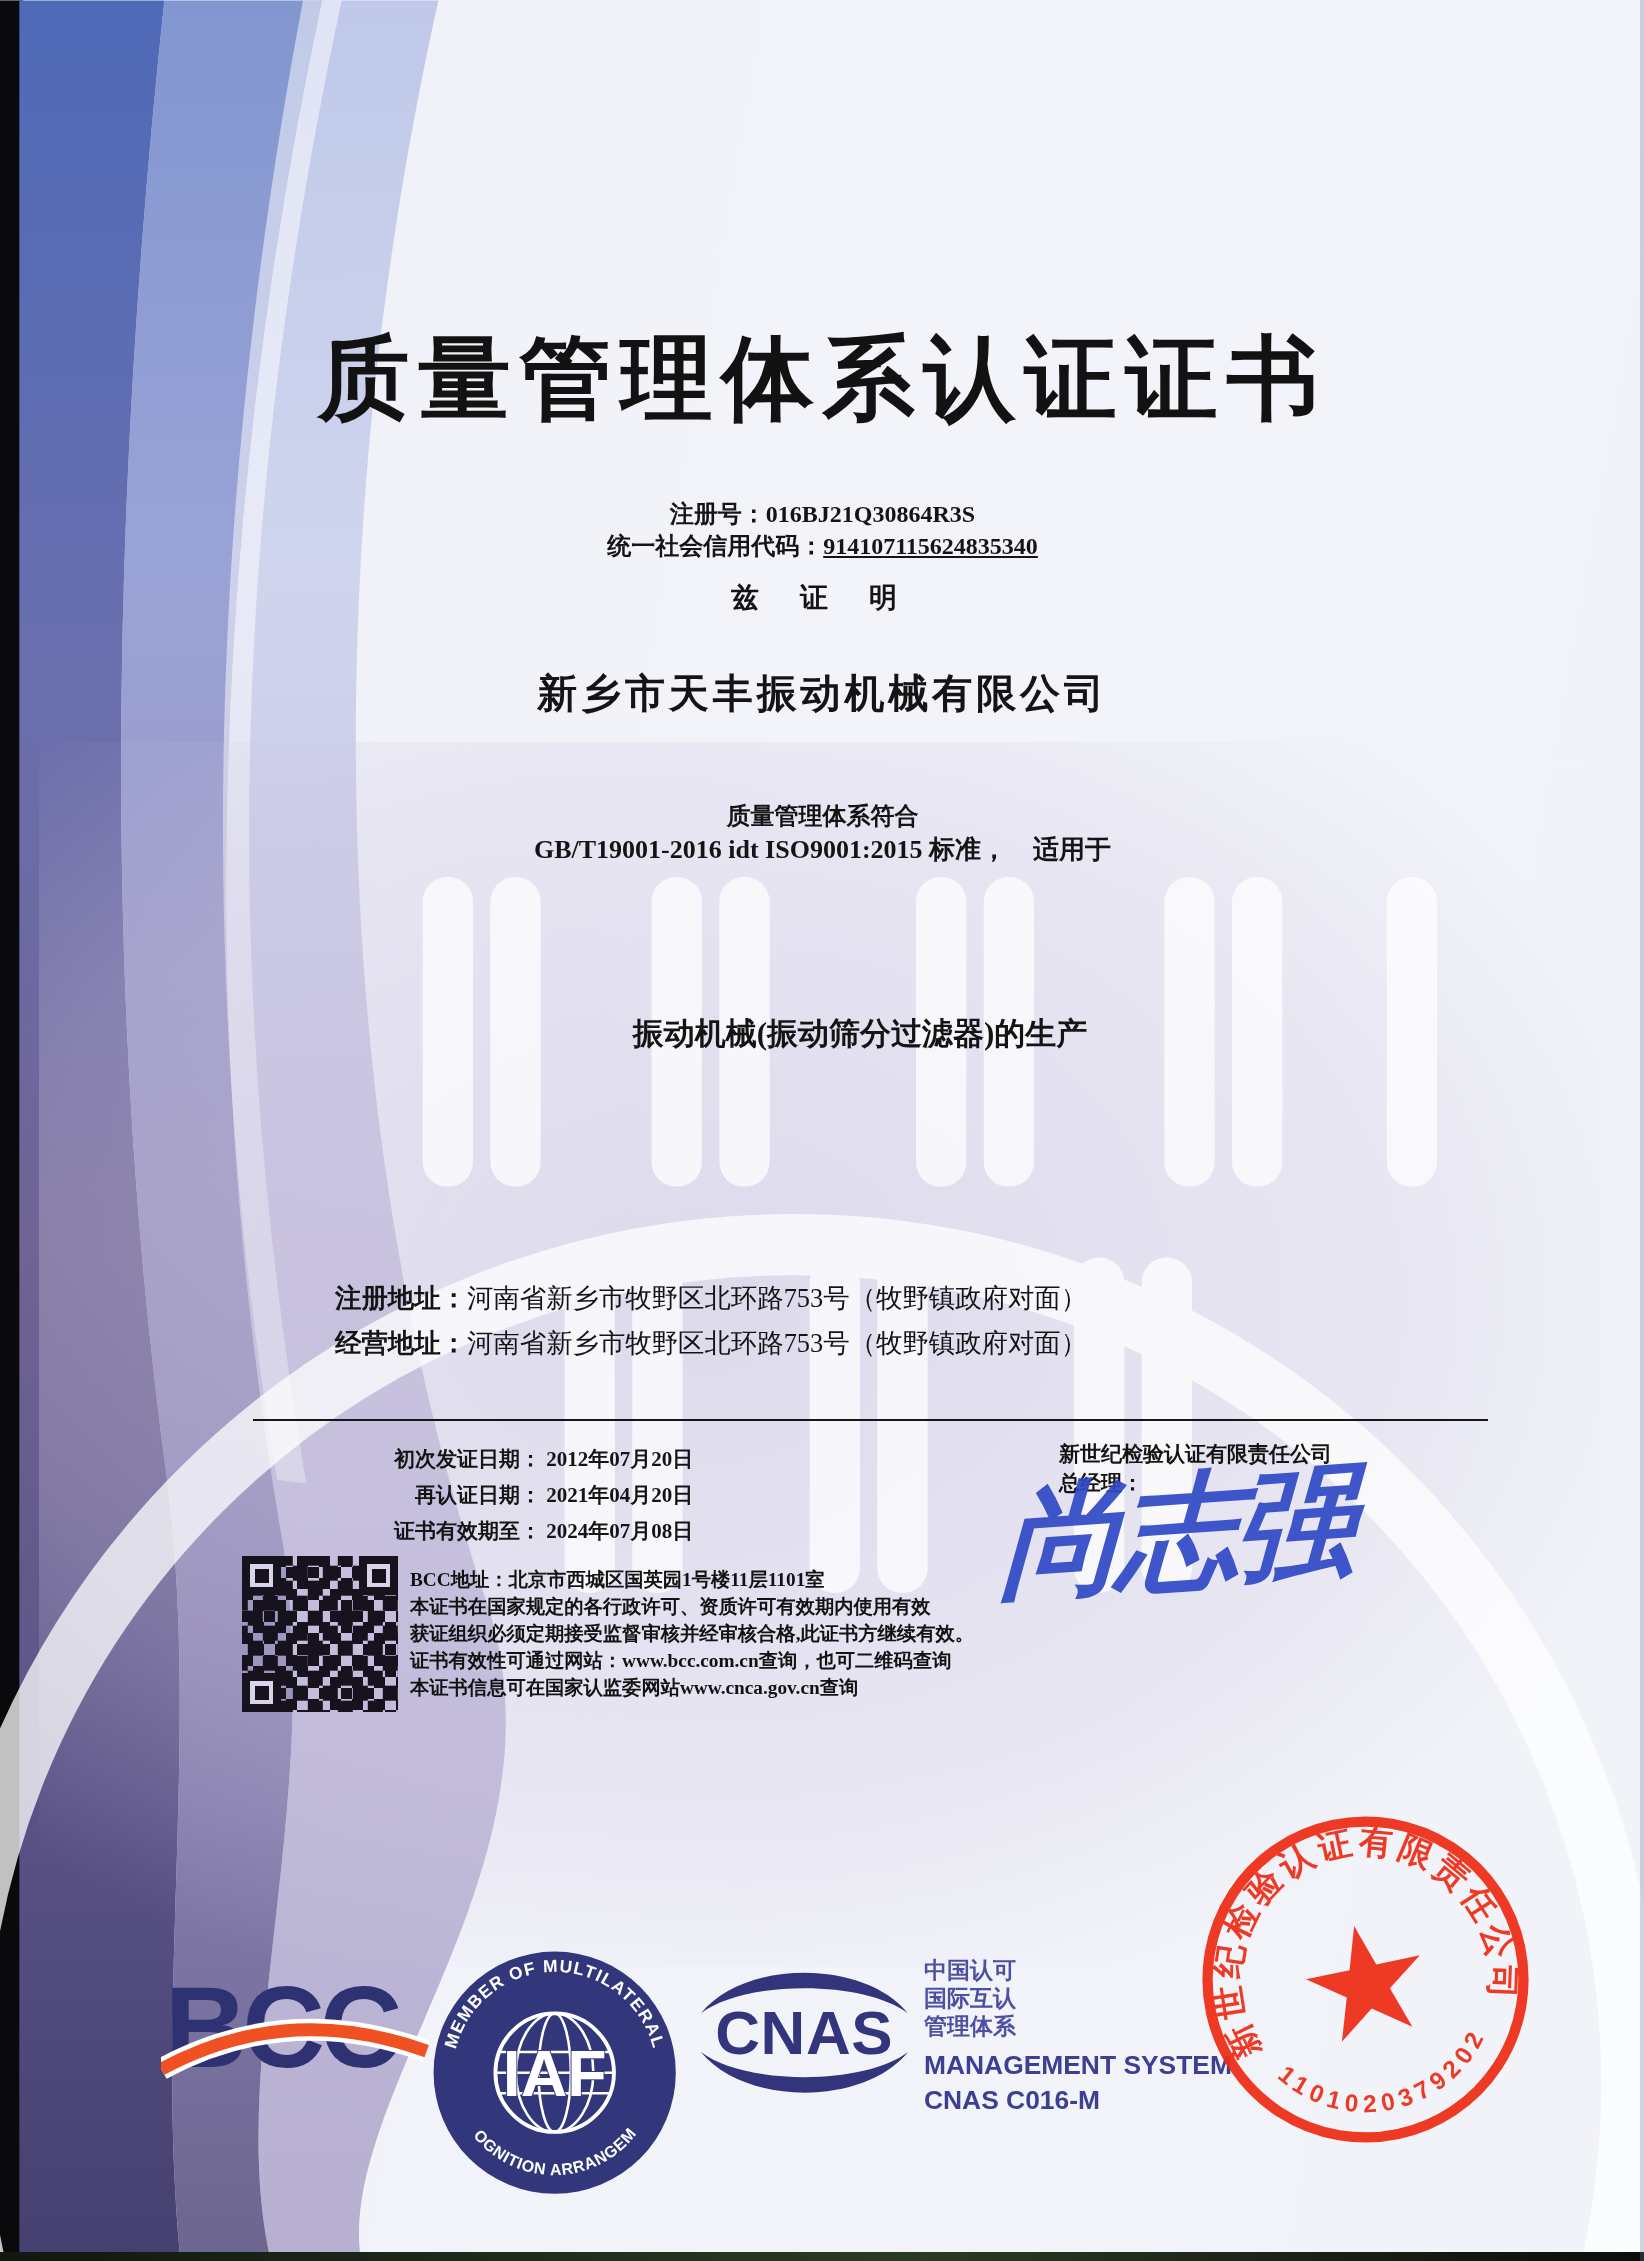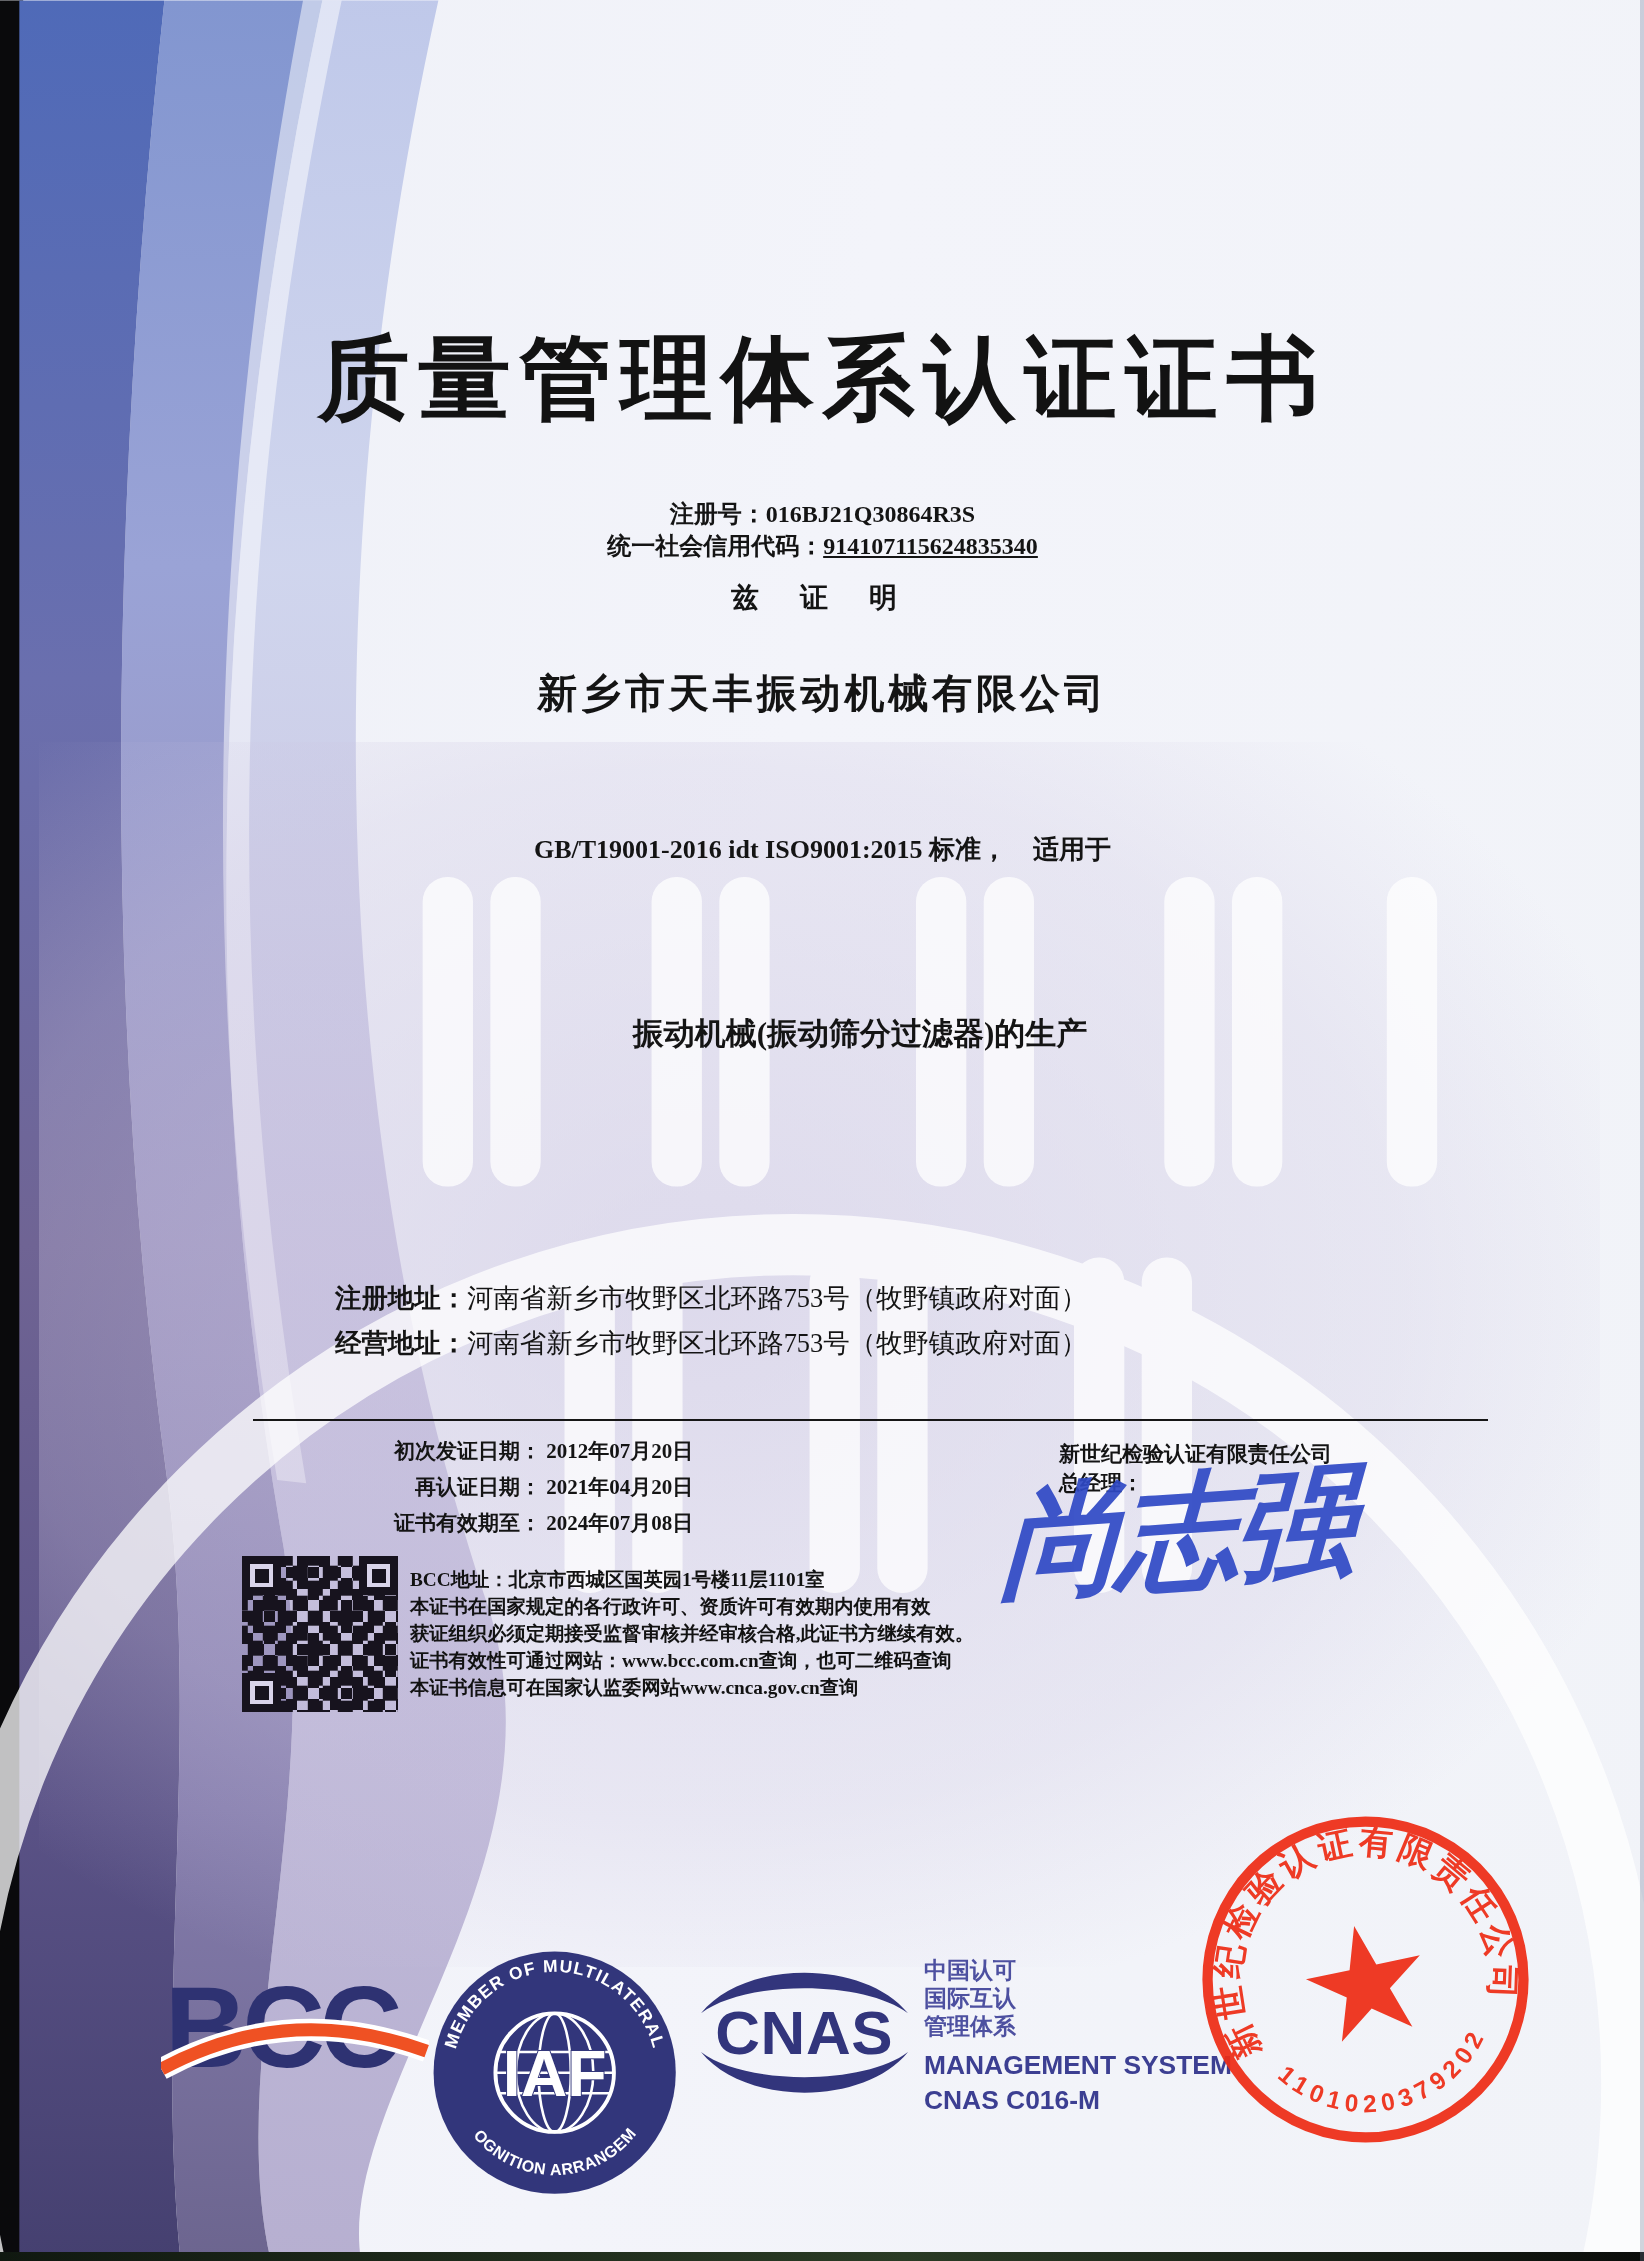--- a/index.html
+++ b/index.html
@@ -34,21 +34,21 @@
   .hereby{top:579px;font-size:28px;font-weight:600;letter-spacing:17px;}
   .company{top:666px;font-size:40px;font-weight:800;letter-spacing:3.9px;}
   .system-line{top:800px;font-size:24px;font-weight:600;}
   .standard-line{top:832px;font-size:26px;font-weight:600;white-space:pre;}
   .scope{top:1013px;left:75px;width:1570px;text-align:center;font-size:31px;font-weight:800;}
   .addresses{left:335px;top:1276px;font-size:26.4px;line-height:45px;}
   .addresses .lbl{font-weight:700;}
   .addresses .val{font-weight:500;}
   .rule{left:253px;top:1419px;width:1235px;height:1.9px;background:#161616;}
   .dates{left:328px;top:1437px;font-size:21px;}
-  .date-row{display:flex;height:36px;align-items:flex-start;}
+  .date-row{display:flex;height:36px;align-items:flex-end;}
   .date-label{display:inline-block;width:213px;text-align:right;font-weight:700;}
   .date-value{font-weight:600;margin-left:5.2px;}
   .issuer{left:1059px;top:1440px;font-size:21px;font-weight:600;}
   .issuer .gm{margin-top:1px;font-weight:700;}
   .signature{
     left:1000px;top:1448px;width:451px;
     font-size:123px;font-weight:700;font-style:italic;
     color:#2f49c5;letter-spacing:-6.4px;
     transform:rotate(-4deg) skewX(-6deg);
     opacity:.92;
@@ -138,20 +138,21 @@
   </div>
 
   <div class="abs centered credit-line">
     <span class="lbl">统一社会信用代码：</span><span class="val">914107115624835340</span>
   </div>
 
   <div class="abs centered hereby">兹 证 明</div>
 
   <div class="abs centered company">新乡市天丰振动机械有限公司</div>
 
+  <div class="abs centered system-line">质量管理体系符合</div>
 
   <div class="abs centered standard-line">GB/T19001-2016 idt ISO9001:2015 标准，　适用于</div>
 
   <div class="abs scope">振动机械(振动筛分过滤器)的生产</div>
 
   <div class="abs addresses">
     <div>
       <span class="lbl">注册地址：</span><span class="val">河南省新乡市牧野区北环路753号（牧野镇政府对面）</span>
     </div>
     <div>

